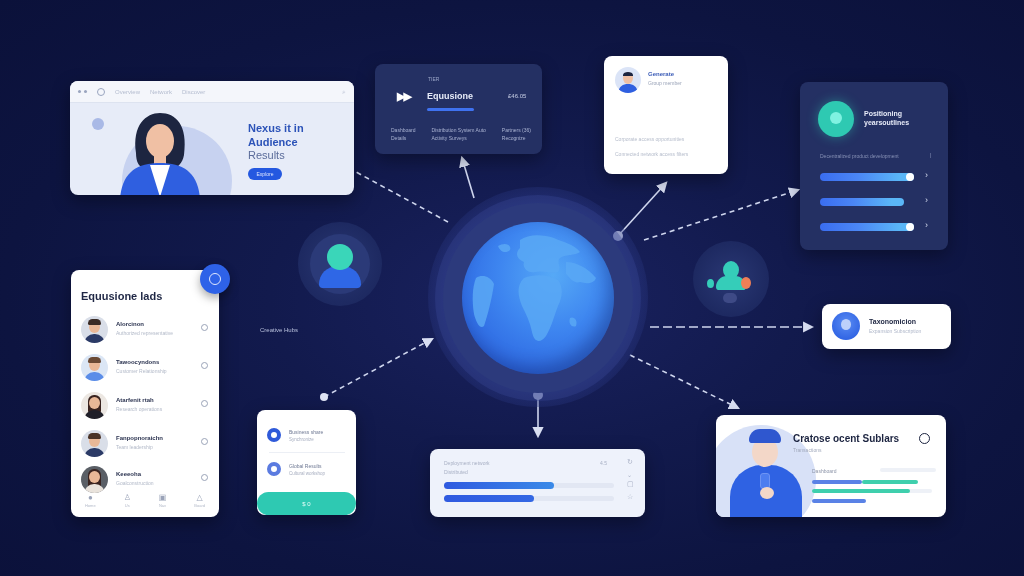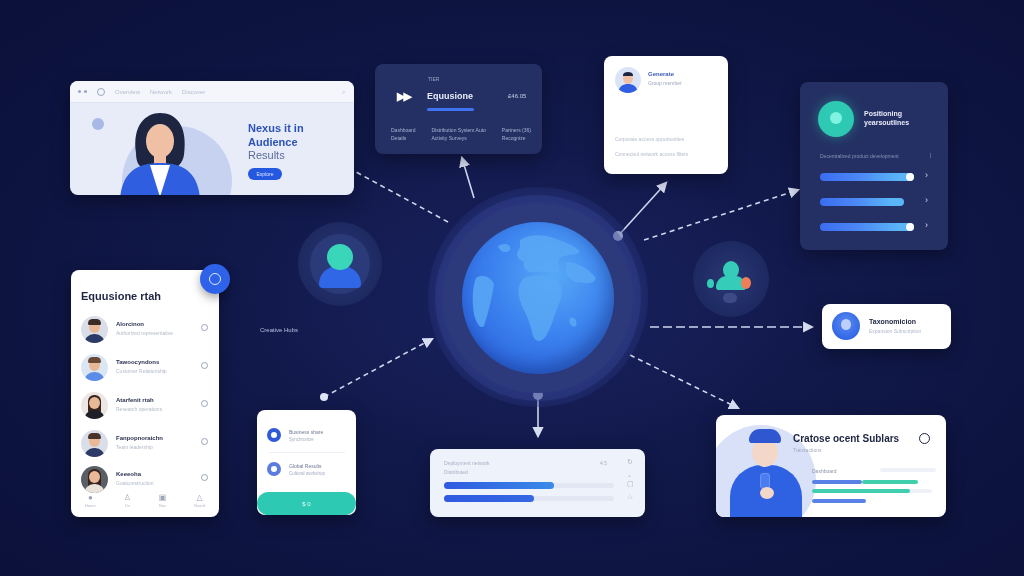--- a/index.html
+++ b/index.html
@@ -252,21 +252,21 @@
   <div class="pbar" style="top:116px;width:84px"></div>
   <div class="pchev" style="top:113px">›</div>
   <div class="pbar cap" style="top:141px;width:94px"></div>
   <div class="pchev" style="top:138px">›</div>
 </div>
 
 <div id="contacts" class="abs card-light">
   <div class="abs fab">
       <span></span>
     </div>
-  <div class="abs title">Equusione rtah</div>
+  <div class="abs title">Equusione lads</div>
 
   <div class="crow" style="top:46px">
     <div class="ph">
         <div class="head"></div>
         <div class="hair"></div>
         <div class="body"></div>
       </div>
     <div class="nm">Alorcinon</div>
     <div class="ds">Authorized representative</div>
     <div class="rd"></div>

